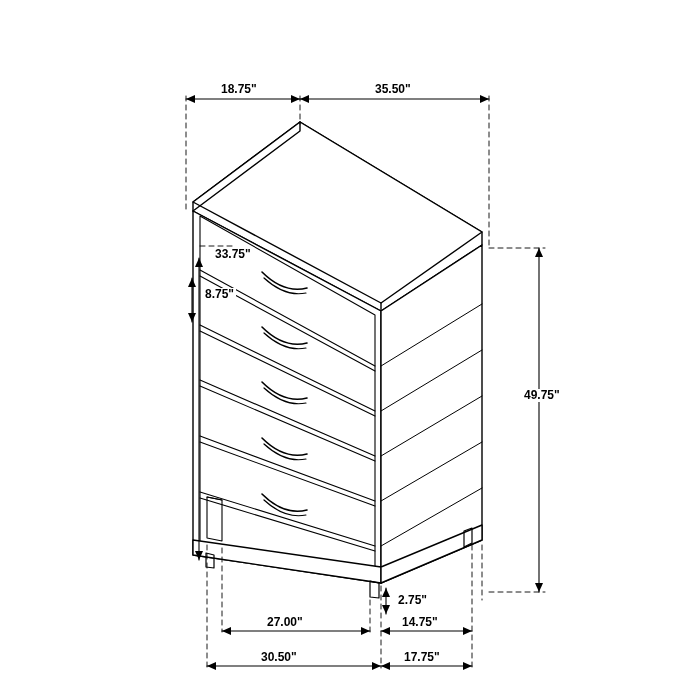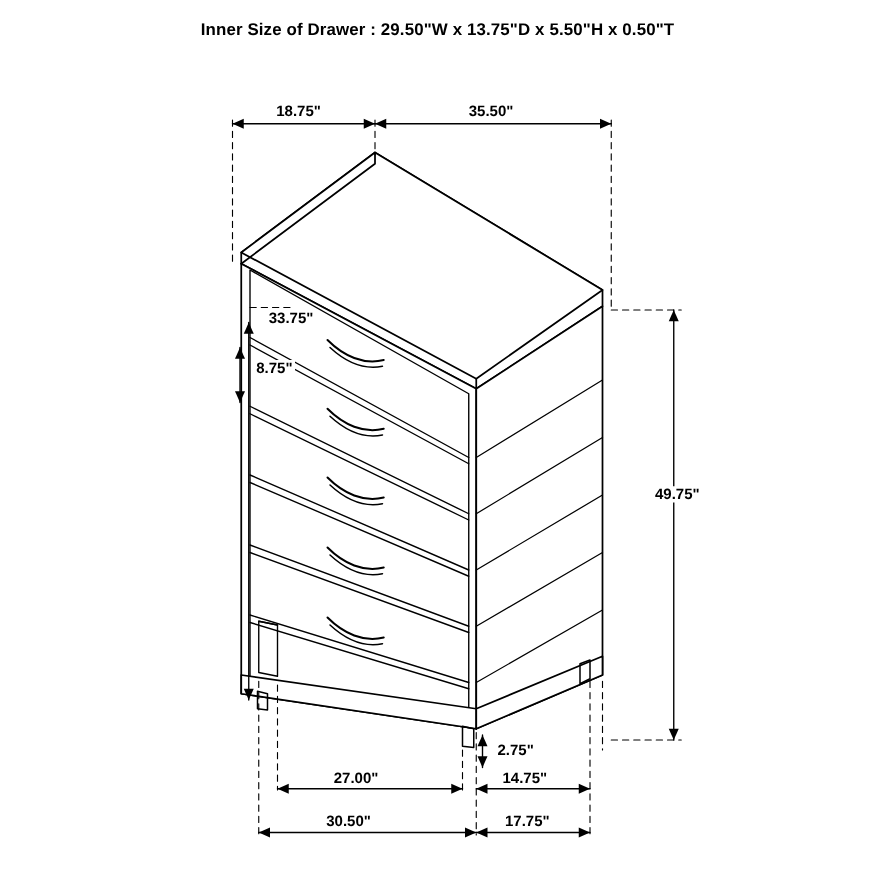--- a/index.html
+++ b/index.html
@@ -45,21 +45,20 @@
     background: #ffffff;
     padding: 0 2px;
     line-height: 13px;
   }
 </style>
 </head>
 <body>
 
 <div id="stage">
 
-  <div id="title">Inner Size of Drawer : 29.50"W x 13.75"D x 5.50"H x 0.50"T</div>
 
   <svg id="drawing" width="700" height="700" viewBox="0 0 700 700">
     <g fill="none" stroke="#000" stroke-width="1.4" stroke-linejoin="round" stroke-linecap="round">
 
       <path d="M300,122 L193,202 L193,211 L381,311 L482,245 L482,232 Z" fill="#ffffff"></path>
       <path d="M300,122 L193,202 L381,303 L482,232 Z" fill="#ffffff"></path>
       <path d="M300,122 L300,131 L193,211"></path>
       <path d="M381,303 L381,311"></path>
 
       <path d="M193,211 L193,555 L381,583 L381,311 Z" fill="#ffffff"></path>

